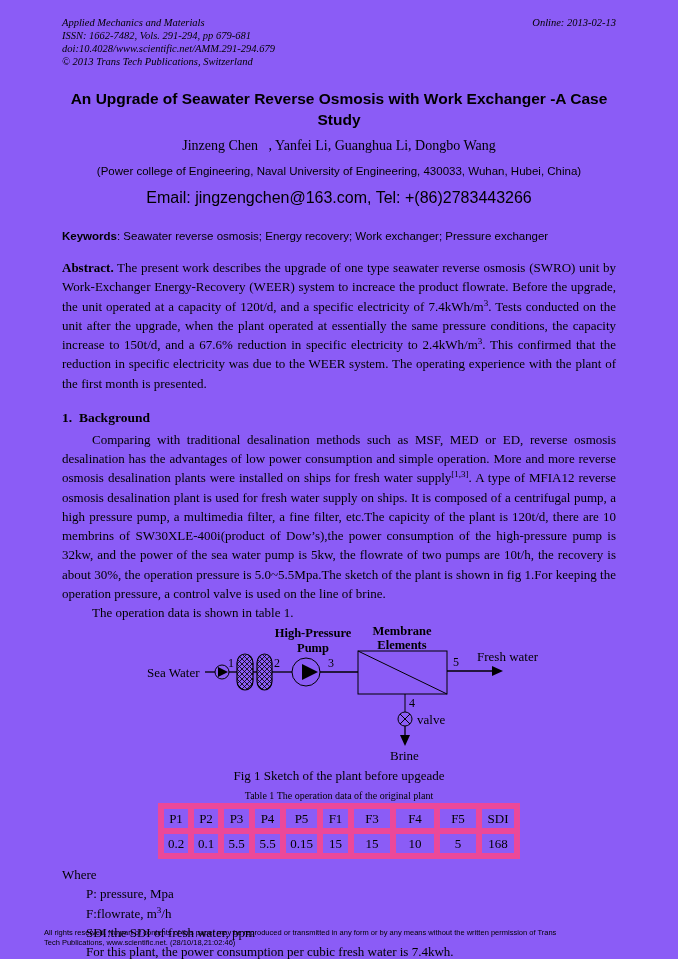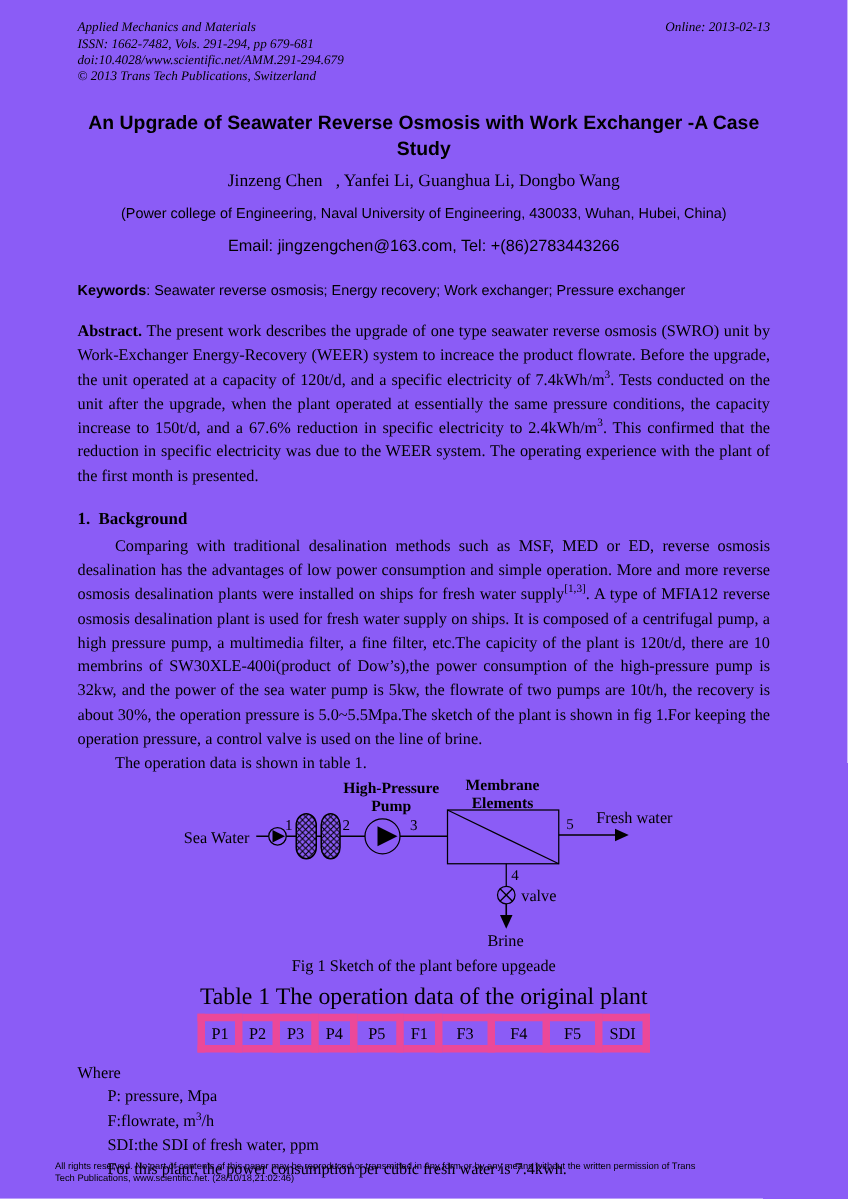--- a/index.html
+++ b/index.html
@@ -17,38 +17,38 @@
   .header-left { font-style:italic; font-size:10.5px; line-height:13px; }
   .header-online { font-style:italic; font-size:10.5px; line-height:13px; text-align:left; }
   .paper-title {
     margin-top:20px; text-align:center;
     font-family:"Liberation Sans", sans-serif;
     font-weight:bold; font-size:15.5px; line-height:21px;
     padding:0 4px;
   }
   .authors { margin-top:8px; text-align:center; font-family:Liberation Serif, serif; font-size:14px; }
   .affiliation { margin-top:11px; text-align:center; font-family:"Liberation Sans", sans-serif; font-size:11.5px; }
-  .contact { margin-top:12px; text-align:center; font-family:"Liberation Sans", sans-serif; font-size:13px; }
+  .contact { margin-top:12px; text-align:center; font-family:"Liberation Sans", sans-serif; font-size:16px; }
   .keywords { margin-top:23px; font-family:"Liberation Sans", sans-serif; font-size:11.5px; }
   .keywords b { font-weight:bold; }
   .abstract { margin-top:16px; font-size:13px; line-height:19.3px; text-align:justify; }
   .abstract b { font-weight:bold; }
   sup { font-size:9px; line-height:0; vertical-align:super; }
   .section-heading { margin-top:17px; font-weight:bold; font-size:13.5px; }
   .body-para { font-size:13px; line-height:19.2px; text-align:justify; margin:0; }
   .body-para.first { margin-top:4px; }
   .indent { text-indent:30px; }
   .fig-svg { display:block; margin:2px auto 0 auto; }
   .fig-svg text { font-family:"Liberation Serif", serif; font-size:13px; fill:#000; }
   .fig-svg text.eq { font-weight:bold; font-size:12.5px; text-anchor:middle; }
   .fig-svg text.num { font-size:12px; }
   .fig-svg .ln { stroke:#000; stroke-width:1.3; fill:none; }
   .fig-svg .thin { stroke:#000; stroke-width:1; fill:none; }
   .fig-caption { text-align:center; font-size:13px; margin-top:2px; }
-  .table-caption { text-align:center; font-size:19px; margin-top:6px; }
+  .table-caption { text-align:center; font-size:10px; margin-top:6px; }
   table.data-table {
     margin:2px auto 0 auto; border-collapse:collapse;
     table-layout:fixed; width:356px; font-size:13px;
   }
   table.data-table td {
     border:6px solid #ec4899; text-align:center;
     height:19px; padding:0 2px; overflow:hidden;
   }
   .where-block { margin-top:6px; font-size:13px; line-height:19.2px; }
   .where-item { margin-left:24px; }
@@ -171,20 +171,32 @@
         <td>P2</td>
         <td>P3</td>
         <td>P4</td>
         <td>P5</td>
         <td>F1</td>
         <td>F3</td>
         <td>F4</td>
         <td>F5</td>
         <td>SDI</td>
       </tr>
+      <tr>
+        <td>0.2</td>
+        <td>0.1</td>
+        <td>5.5</td>
+        <td>5.5</td>
+        <td>0.15</td>
+        <td>15</td>
+        <td>15</td>
+        <td>10</td>
+        <td>5</td>
+        <td>168</td>
+      </tr>
     </tbody>
   </table>
 
   <div class="where-block">
     <div>Where</div>
     <div class="where-item">P: pressure, Mpa</div>
     <div class="where-item"><span>F:flowrate, m</span><sup>3</sup><span>/h</span></div>
     <div class="where-item">SDI:the SDI of fresh water, ppm</div>
     <div class="where-item">For this plant, the power consumption per cubic fresh water is 7.4kwh.</div>
   </div>

